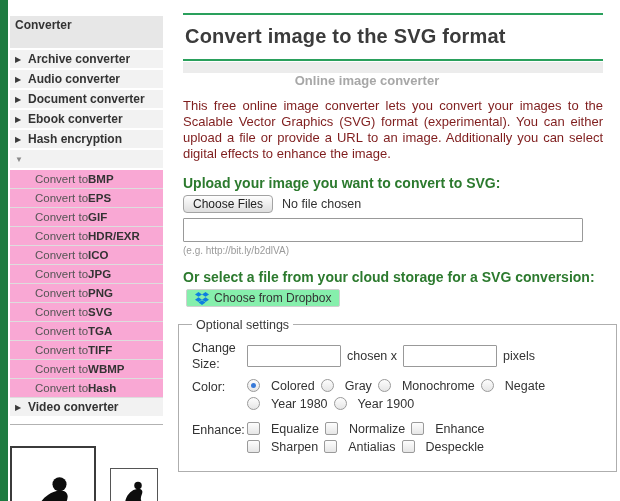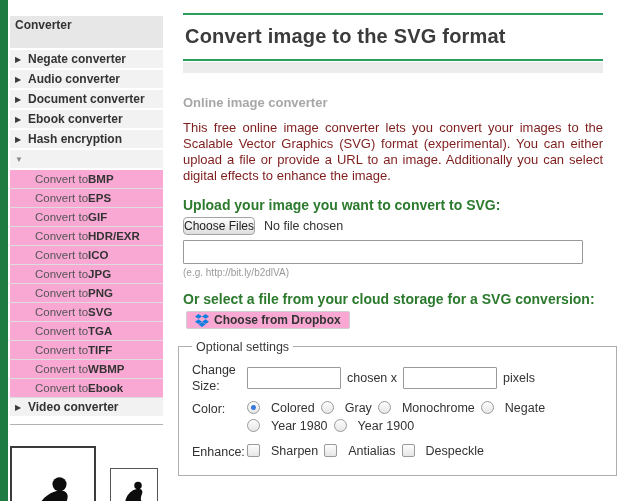--- a/index.html
+++ b/index.html
@@ -31,39 +31,39 @@
     border:2px solid #3b3b3b; background:#fff; }
   .ad-box-small{ position:absolute; left:110px; top:468px; width:48px; height:60px;
     border:1px solid #555; background:#fff; }
   
   .main{ position:absolute; left:183px; top:0; width:420px; }
   .rule{ height:2px; background:var(--green-rule); }
   .rule-top{ margin-top:13px; }
   .page-title{ font-size:20px; font-weight:bold; color:var(--title-color);
     margin:10px 0 11px 2px; letter-spacing:.2px; }
   .graybar{ height:11px; background:#ececec; margin-top:1px; }
-  .subheader{ margin-top:22px; text-align:left; padding-right:52px;
+  .subheader{ text-align:center; padding-right:52px;
     font-size:13px; font-weight:bold; color:#a7a7a7; }
   .description{ margin-top:10px; font-size:13px; line-height:16px; color:#7f1d1d;
     text-align:justify; }
   .green-heading{ margin-top:13px; font-size:14px; font-weight:bold;
     color:var(--heading-green); }
-  .mac-btn{ display:inline-block; height:18px; line-height:16px; padding:0 0;
+  .mac-btn{ display:inline-block; height:18px; line-height:16px; padding:0 9px;
     font-size:12px; color:#222; background:linear-gradient(#fefefe,#dedede);
     border:1px solid #a3a3a3; border-radius:4px; cursor:pointer;
     font-family:"Liberation Sans", sans-serif; }
   .file-row{ margin-top:4px; display:flex; align-items:center; gap:9px; }
   .no-file{ font-size:12.5px; color:#333; }
   .url-input{ display:block; margin-top:5px; width:400px; height:24px;
     border:1px solid #999; background:#fff; font-size:13px; padding:0 5px;
     border-radius:1px; }
   .hint{ margin-top:3px; font-size:10px; color:#9a9a9a; }
   .dropbox-btn{ margin-top:4px; margin-left:3px; display:inline-flex;
-    align-items:center; gap:5px; height:18px; padding:0 8px; background:#f9a8d4;
-    border:1px solid #d0d0d0; border-radius:2px; font-size:12px; font-weight:bold;
+    align-items:center; gap:5px; height:18px; padding:0 8px; background:#86efac;
+    border:1px solid #d0d0d0; border-radius:2px; font-size:12px; font-weight:normal;
     color:#333; cursor:pointer;text-align:center; }
   .optional-fieldset{ margin-top:9px; margin-left:-5px; width:439px;
     border:1px solid #aeaeae; padding:8px 12px 6px 13px; }
   .optional-fieldset legend{ font-size:12.5px; color:#3a3a3a; padding:0 4px; }
   .opt-row{ display:flex; margin-bottom:7px; }
   .opt-label{ flex:0 0 55px; font-size:12.5px; color:#333; line-height:16px; }
   .opt-controls{ flex:1; }
   .size-line{ display:flex; align-items:center; gap:6px; }
   .small-input{ width:94px; height:22px; border:1px solid #999; background:#fff;
     font-size:12px; padding:0 4px; border-radius:1px; }
@@ -82,21 +82,21 @@
 </head>
 <body>
 
 <div class="green-strip"></div>
 
 <div class="sidebar">
   <div class="side-header">Converter</div>
   <div>
       <div class="side-top">
         <span class="arrow">▶</span>
-        <span class="side-label">Negate converter</span>
+        <span class="side-label">Archive converter</span>
       </div>
       <div class="side-top">
         <span class="arrow">▶</span>
         <span class="side-label">Audio converter</span>
       </div>
       <div class="side-top">
         <span class="arrow">▶</span>
         <span class="side-label">Document converter</span>
       </div>
       <div class="side-top">
@@ -149,21 +149,21 @@
       <div class="side-sub">
         <span class="sub-prefix">Convert to </span>
         <b class="sub-format">TIFF</b>
       </div>
       <div class="side-sub">
         <span class="sub-prefix">Convert to </span>
         <b class="sub-format">WBMP</b>
       </div>
       <div class="side-sub">
         <span class="sub-prefix">Convert to </span>
-        <b class="sub-format">Ebook</b>
+        <b class="sub-format">Hash</b>
       </div>
       <div class="side-top">
         <span class="arrow">▶</span>
         <span class="side-label">Video converter</span>
       </div>
     </div>
 </div>
 
 <div class="side-divider"></div>
 
@@ -265,20 +265,34 @@
           </div>
         </div>
     </div>
 
     <div class="opt-row">
       <div class="opt-label">Enhance:</div>
       <div class="opt-controls">
           <div class="opt-line">
             <label class="opt-item">
               <span class="checkbox"></span>
+              <span class="opt-text">Equalize</span>
+            </label>
+            <label class="opt-item">
+              <span class="checkbox"></span>
+              <span class="opt-text">Normalize</span>
+            </label>
+            <label class="opt-item">
+              <span class="checkbox"></span>
+              <span class="opt-text">Enhance</span>
+            </label>
+          </div>
+          <div class="opt-line">
+            <label class="opt-item">
+              <span class="checkbox"></span>
               <span class="opt-text">Sharpen</span>
             </label>
             <label class="opt-item">
               <span class="checkbox"></span>
               <span class="opt-text">Antialias</span>
             </label>
             <label class="opt-item">
               <span class="checkbox"></span>
               <span class="opt-text">Despeckle</span>
             </label>

